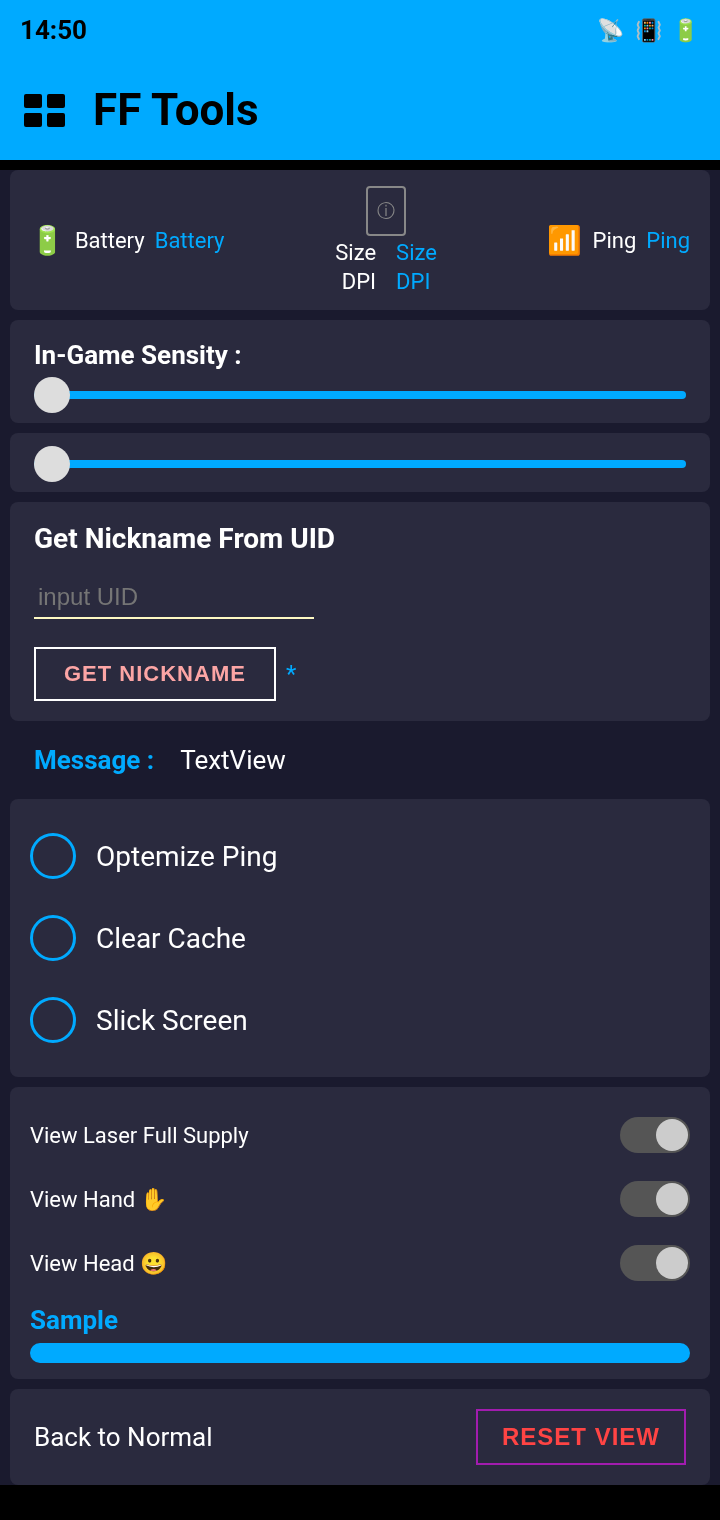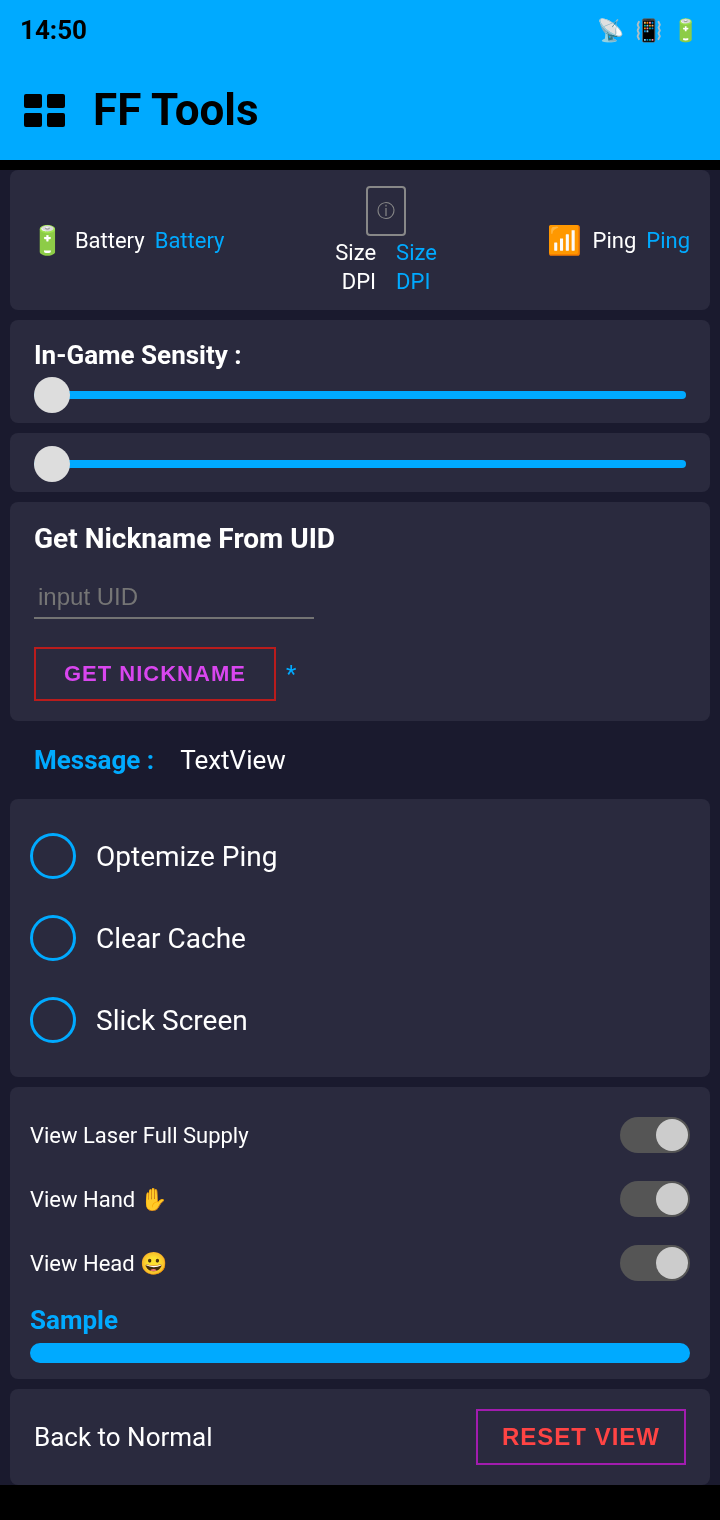--- a/index.html
+++ b/index.html
@@ -161,32 +161,32 @@
     }
     .nickname-title {
       color: #fff;
       font-size: 28px;
       font-weight: bold;
       margin-bottom: 22px;
     }
     .nickname-input {
       background: transparent;
       border: none;
-      border-bottom: 2px solid #737373;
+      border-bottom: 2px solid #fef9c3;
       color: #888;
       font-size: 24px;
       width: 280px;
       padding: 6px 4px;
       outline: none;
       margin-bottom: 20px;
     }
     .get-nickname-btn {
       background: transparent;
-      border: 2px solid #b91c1c;
-      color: #d946ef;
+      border: 2px solid #ffffff;
+      color: #fca5a5;
       font-size: 22px;
       font-weight: bold;
       padding: 12px 28px;
       cursor: pointer;
       letter-spacing: 1px;
     }
     .nickname-asterisk {
       color: #00aaff;
       font-size: 24px;
       margin-left: 10px;

